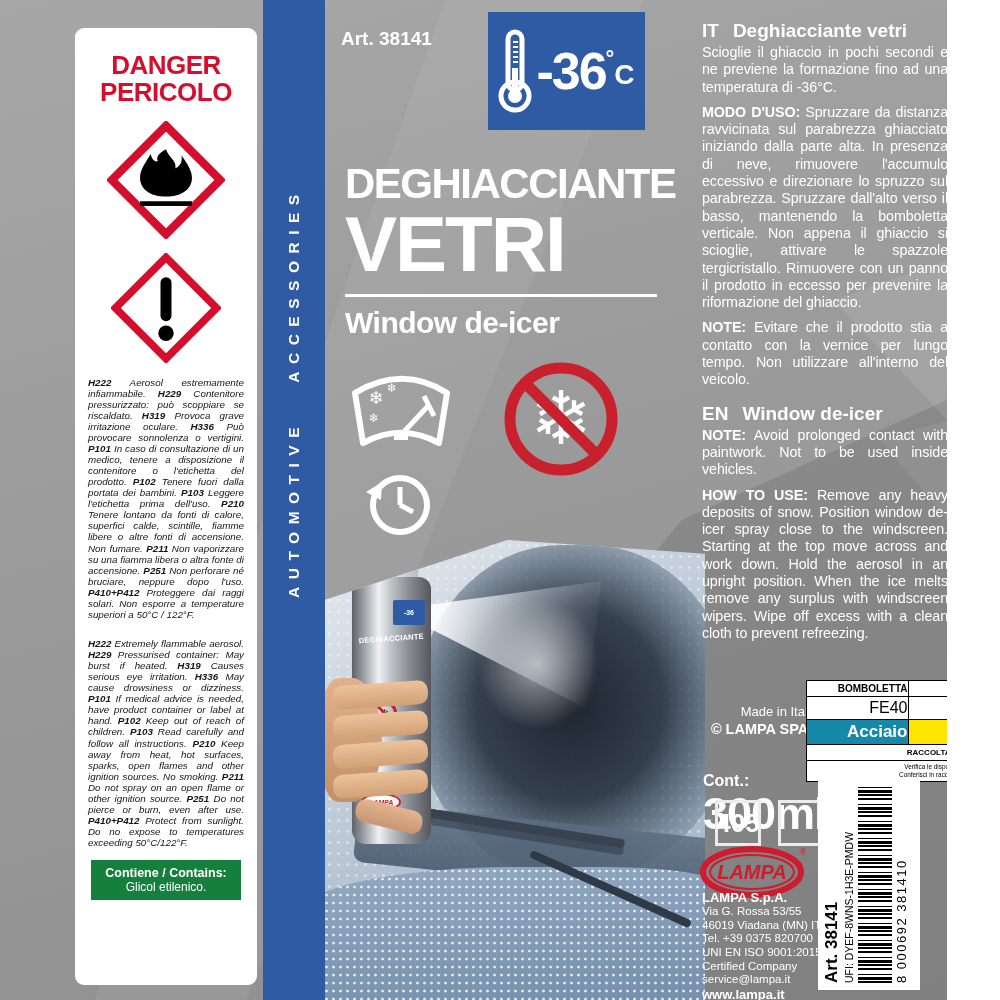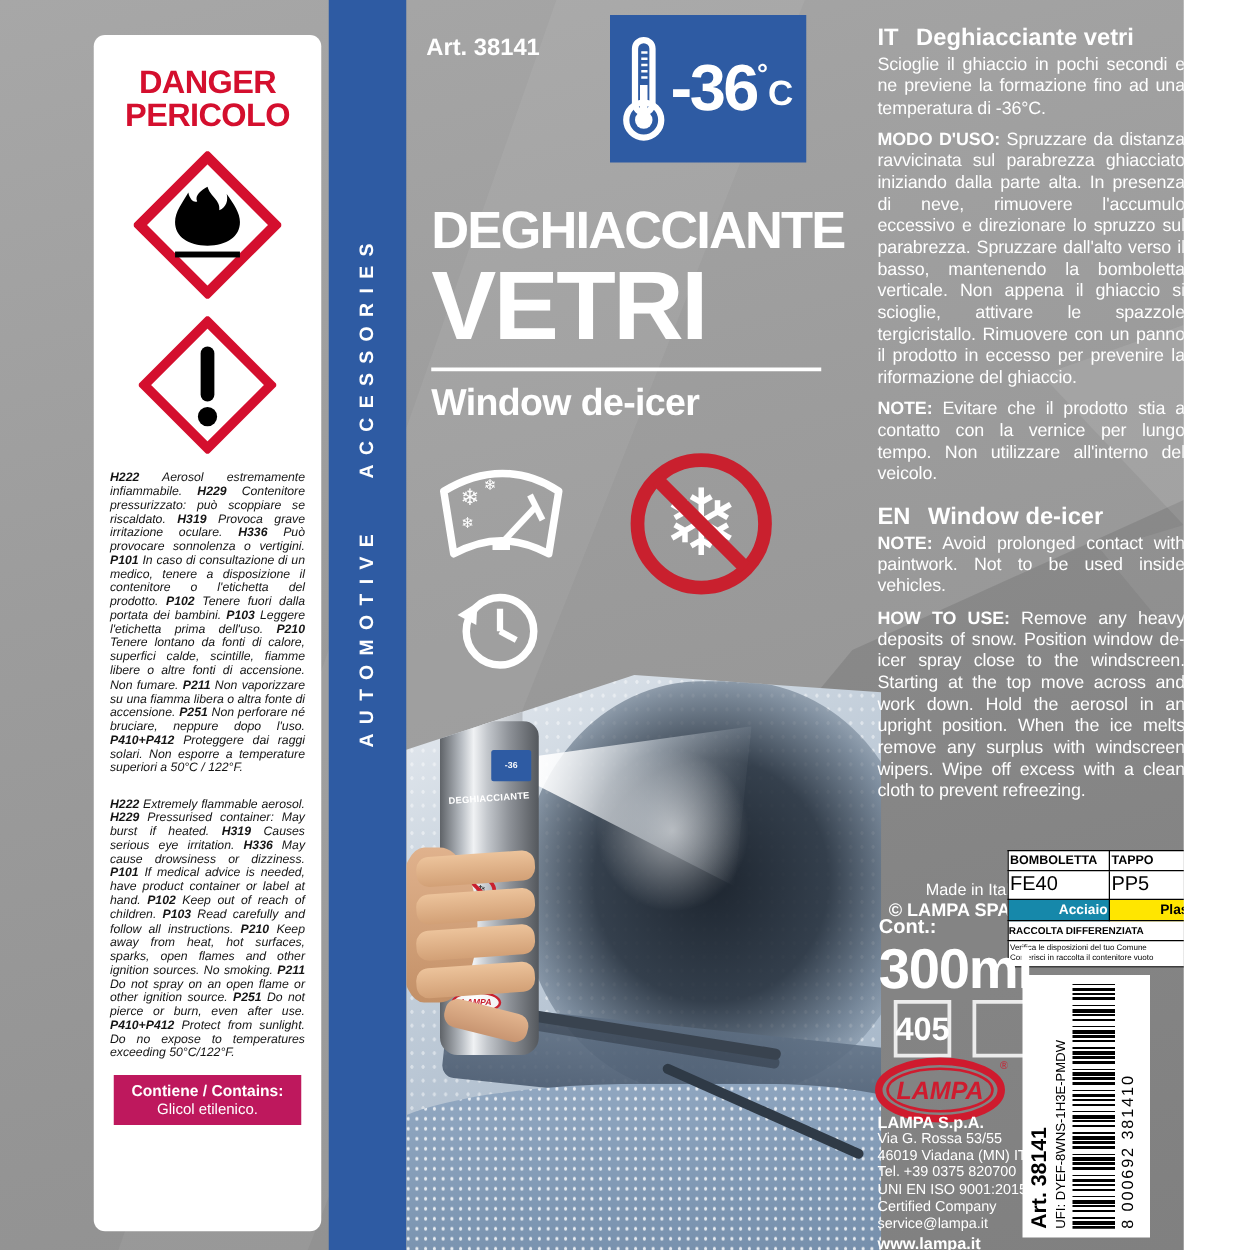--- a/index.html
+++ b/index.html
@@ -15,21 +15,21 @@
 
   
   .panel{position:absolute;left:75px;top:28px;width:182px;height:957px;background:#fff;
          border-radius:9px;box-sizing:border-box;overflow:hidden;}
   .danger{margin-top:24px;text-align:center;color:#d40f2e;font-weight:bold;font-size:26px;
           line-height:1.05;letter-spacing:-.5px;}
   .picto{display:block;margin:14px auto 0;}
   .haz{margin:14px 13px 0;font-size:9.8px;line-height:1.13;color:#141414;text-align:justify;font-style:italic;}
   .haz b{font-weight:bold;}
   .haz.en{margin-top:18px;}
-  .contains{margin:12px auto 0;width:150px;background:#be185d;color:#fff;text-align:center;
+  .contains{margin:12px auto 0;width:150px;background:#15803d;color:#fff;text-align:center;
             padding:6px 4px;box-sizing:border-box;}
   .contains .t{font-weight:bold;font-size:12.5px;}
   .contains .v{font-size:12px;}
 
   
   .strip{position:absolute;left:263px;top:0;width:62px;height:1000px;background:#2e5ba3;}
   .strip-text{position:absolute;left:285px;top:598px;transform-origin:0 0;transform:rotate(-90deg);
               white-space:nowrap;color:#fff;font-weight:bold;font-size:15.5px;
               letter-spacing:7.5px;word-spacing:26px;}
 
@@ -108,33 +108,33 @@
   .lang-head{font-size:19px;font-weight:bold;margin:0 0 2px;}
   .lang-head .lg{margin-right:14px;}
   .rcol p{font-size:14.3px;line-height:1.21;letter-spacing:-.1px;text-align:justify;margin:0 0 8px;}
   .rcol p b{font-weight:bold;}
   .en-gap{margin-top:14px;}
 
   
   .madein{position:absolute;left:700px;top:704px;width:155px;text-align:center;color:#fff;}
   .madein .l1{font-size:13px;}
   .madein .l2{font-size:14.5px;font-weight:bold;margin-top:2px;}
-  .cont{position:absolute;left:703px;top:733px;color:#fff;}
+  .cont{position:absolute;left:703px;top:772px;color:#fff;}
   .cont .cl{font-size:16px;font-weight:bold;}
   .cont .cv{font-size:45px;font-weight:bold;letter-spacing:-1px;line-height:1;margin-top:1px;}
   .boxes{position:absolute;left:703px;top:800px;display:flex;gap:5px;}
   .bx{width:46px;height:46px;border:3px solid #ececec;box-sizing:border-box;display:flex;
       align-items:center;justify-content:center;font-size:26px;font-weight:bold;color:#fff;margin-left:12px;}
 
   .mtable{position:absolute;left:806px;top:680px;width:114px;background:#fff;border:1px solid #555;
           border-collapse:collapse;font-family:"Liberation Sans",sans-serif;}
-  .mtable td{border:1px solid #000;text-align:left;padding:2px 1px;color:#000;}
+  .mtable td{border:1px solid #000;text-align:right;padding:2px 1px;color:#000;}
   .mt-h td{font-size:10px;font-weight:bold;}
   .mt-c td{font-size:16px;font-weight:normal;}
-  .mt-m td{font-size:11px;font-weight:bold;padding-left:40px;}
+  .mt-m td{font-size:17px;font-weight:bold;padding-left:40px;}
   .cell-steel{background:#1688aa;color:#fff !important;}
   .cell-plastic{background:#ffe600;}
   .mt-f td{font-size:8px;font-weight:bold;padding:3px 0;}
   .mt-n td{font-size:6.4px;line-height:1.25;padding:2px 1px;}
 
   .logo{position:absolute;left:700px;top:845px;}
   .addr{position:absolute;left:702px;top:890px;color:#fff;font-size:11.5px;line-height:1.18;}
   .addr .b{font-weight:bold;font-size:13px;}
   .addr .w{font-weight:bold;font-size:13px;}
 

